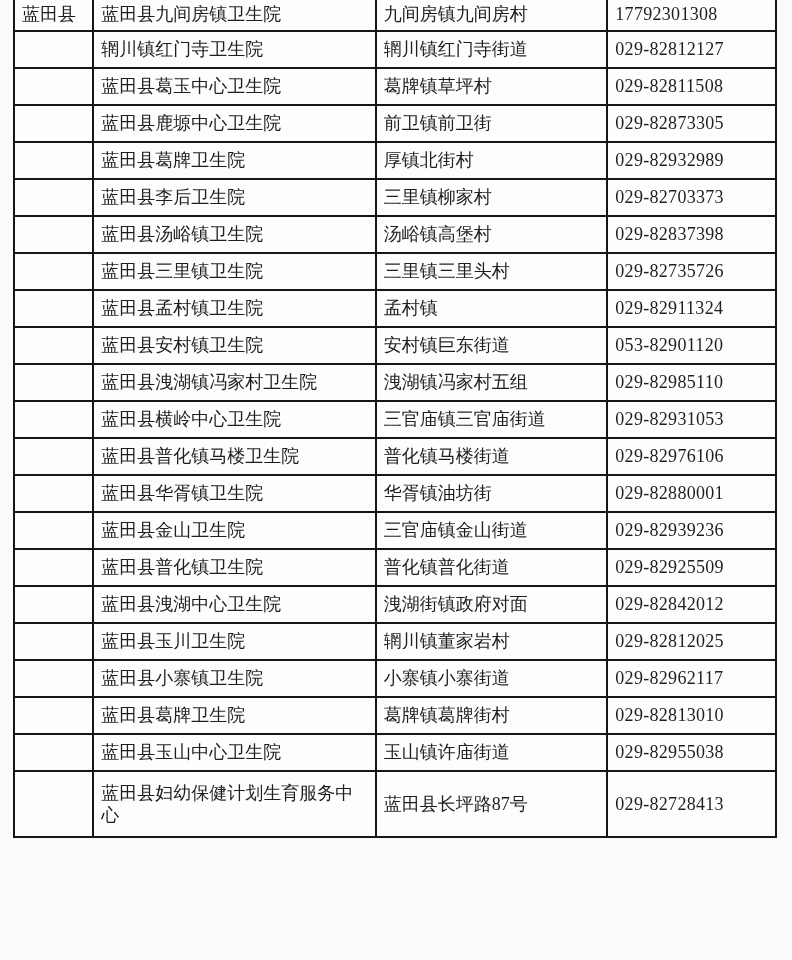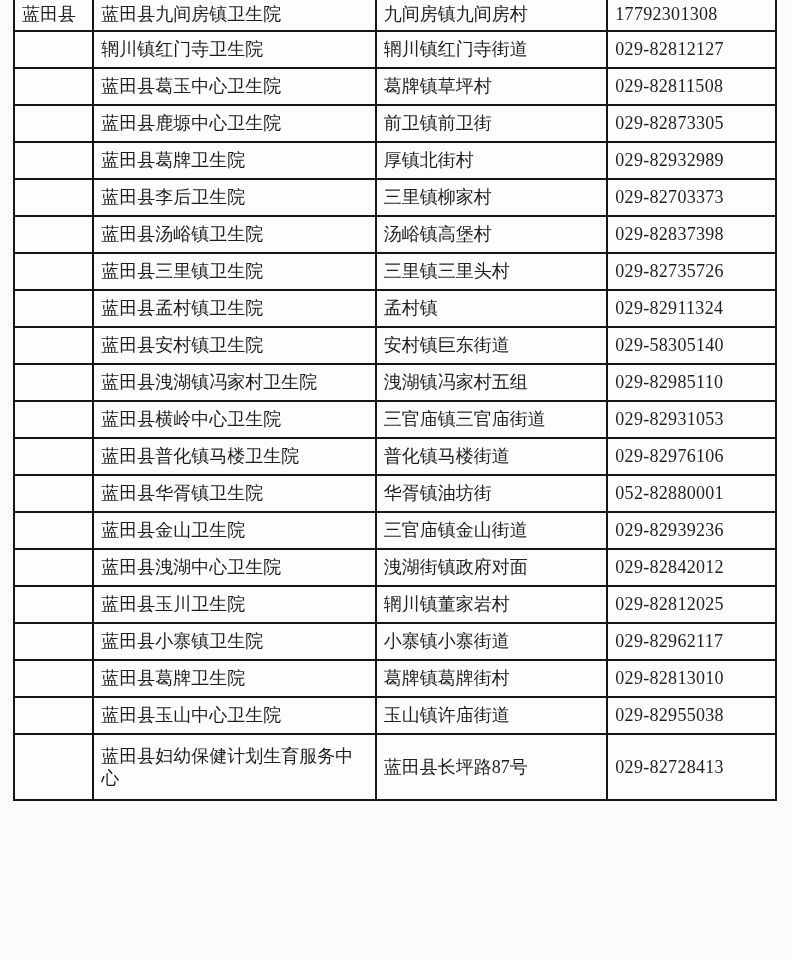--- a/index.html
+++ b/index.html
@@ -124,21 +124,21 @@
     <td class="county-cell"></td>
     <td class="name-cell">蓝田县孟村镇卫生院</td>
     <td class="address-cell">孟村镇</td>
     <td class="phone-cell">029-82911324</td>
   </tr>
 
   <tr>
     <td class="county-cell"></td>
     <td class="name-cell">蓝田县安村镇卫生院</td>
     <td class="address-cell">安村镇巨东街道</td>
-    <td class="phone-cell">029-58305140</td>
+    <td class="phone-cell">053-82901120</td>
   </tr>
 
   <tr>
     <td class="county-cell"></td>
     <td class="name-cell">蓝田县洩湖镇冯家村卫生院</td>
     <td class="address-cell">洩湖镇冯家村五组</td>
     <td class="phone-cell">029-82985110</td>
   </tr>
 
   <tr>
@@ -153,30 +153,36 @@
     <td class="name-cell">蓝田县普化镇马楼卫生院</td>
     <td class="address-cell">普化镇马楼街道</td>
     <td class="phone-cell">029-82976106</td>
   </tr>
 
 
   <tr>
     <td class="county-cell"></td>
     <td class="name-cell">蓝田县华胥镇卫生院</td>
     <td class="address-cell">华胥镇油坊街</td>
-    <td class="phone-cell">052-82880001</td>
+    <td class="phone-cell">029-82880001</td>
   </tr>
 
   <tr>
     <td class="county-cell"></td>
     <td class="name-cell">蓝田县金山卫生院</td>
     <td class="address-cell">三官庙镇金山街道</td>
     <td class="phone-cell">029-82939236</td>
   </tr>
 
+  <tr>
+    <td class="county-cell"></td>
+    <td class="name-cell">蓝田县普化镇卫生院</td>
+    <td class="address-cell">普化镇普化街道</td>
+    <td class="phone-cell">029-82925509</td>
+  </tr>
 
 
   <tr>
     <td class="county-cell"></td>
     <td class="name-cell">蓝田县洩湖中心卫生院</td>
     <td class="address-cell">洩湖街镇政府对面</td>
     <td class="phone-cell">029-82842012</td>
   </tr>
 
   <tr>

